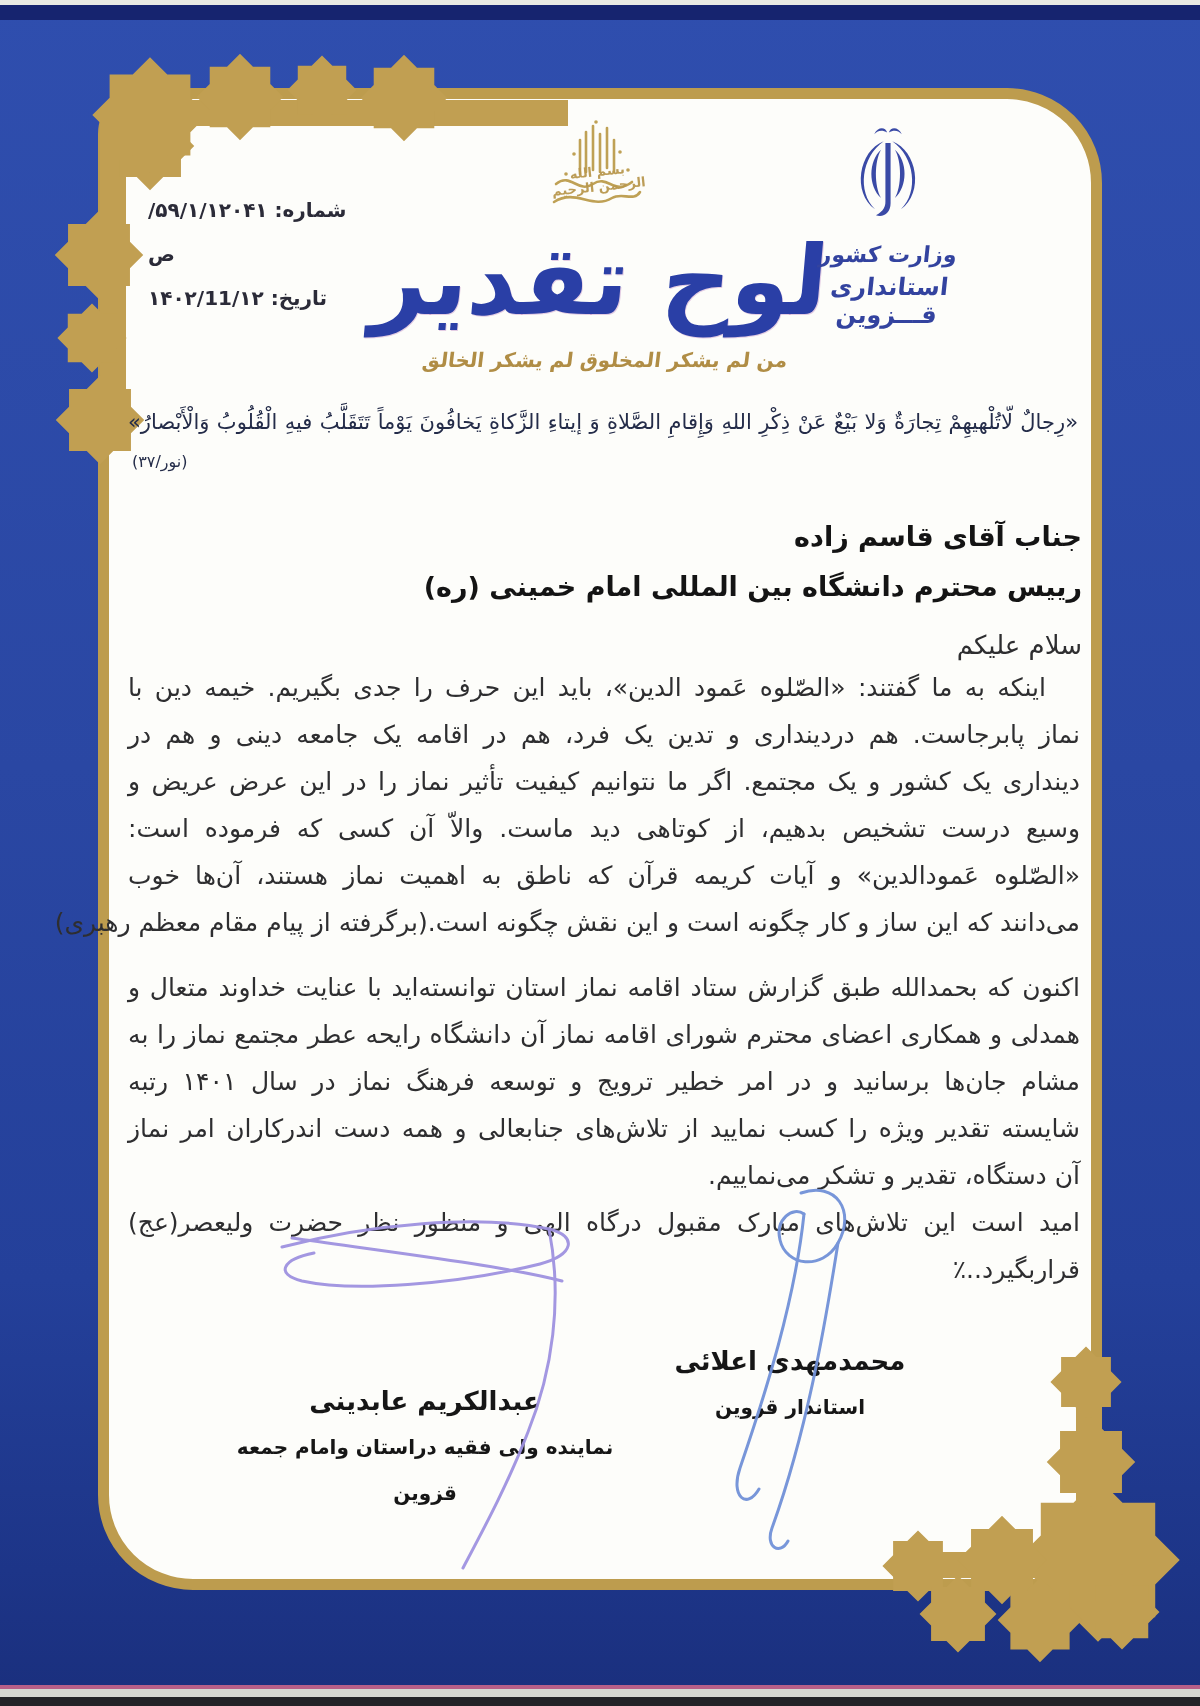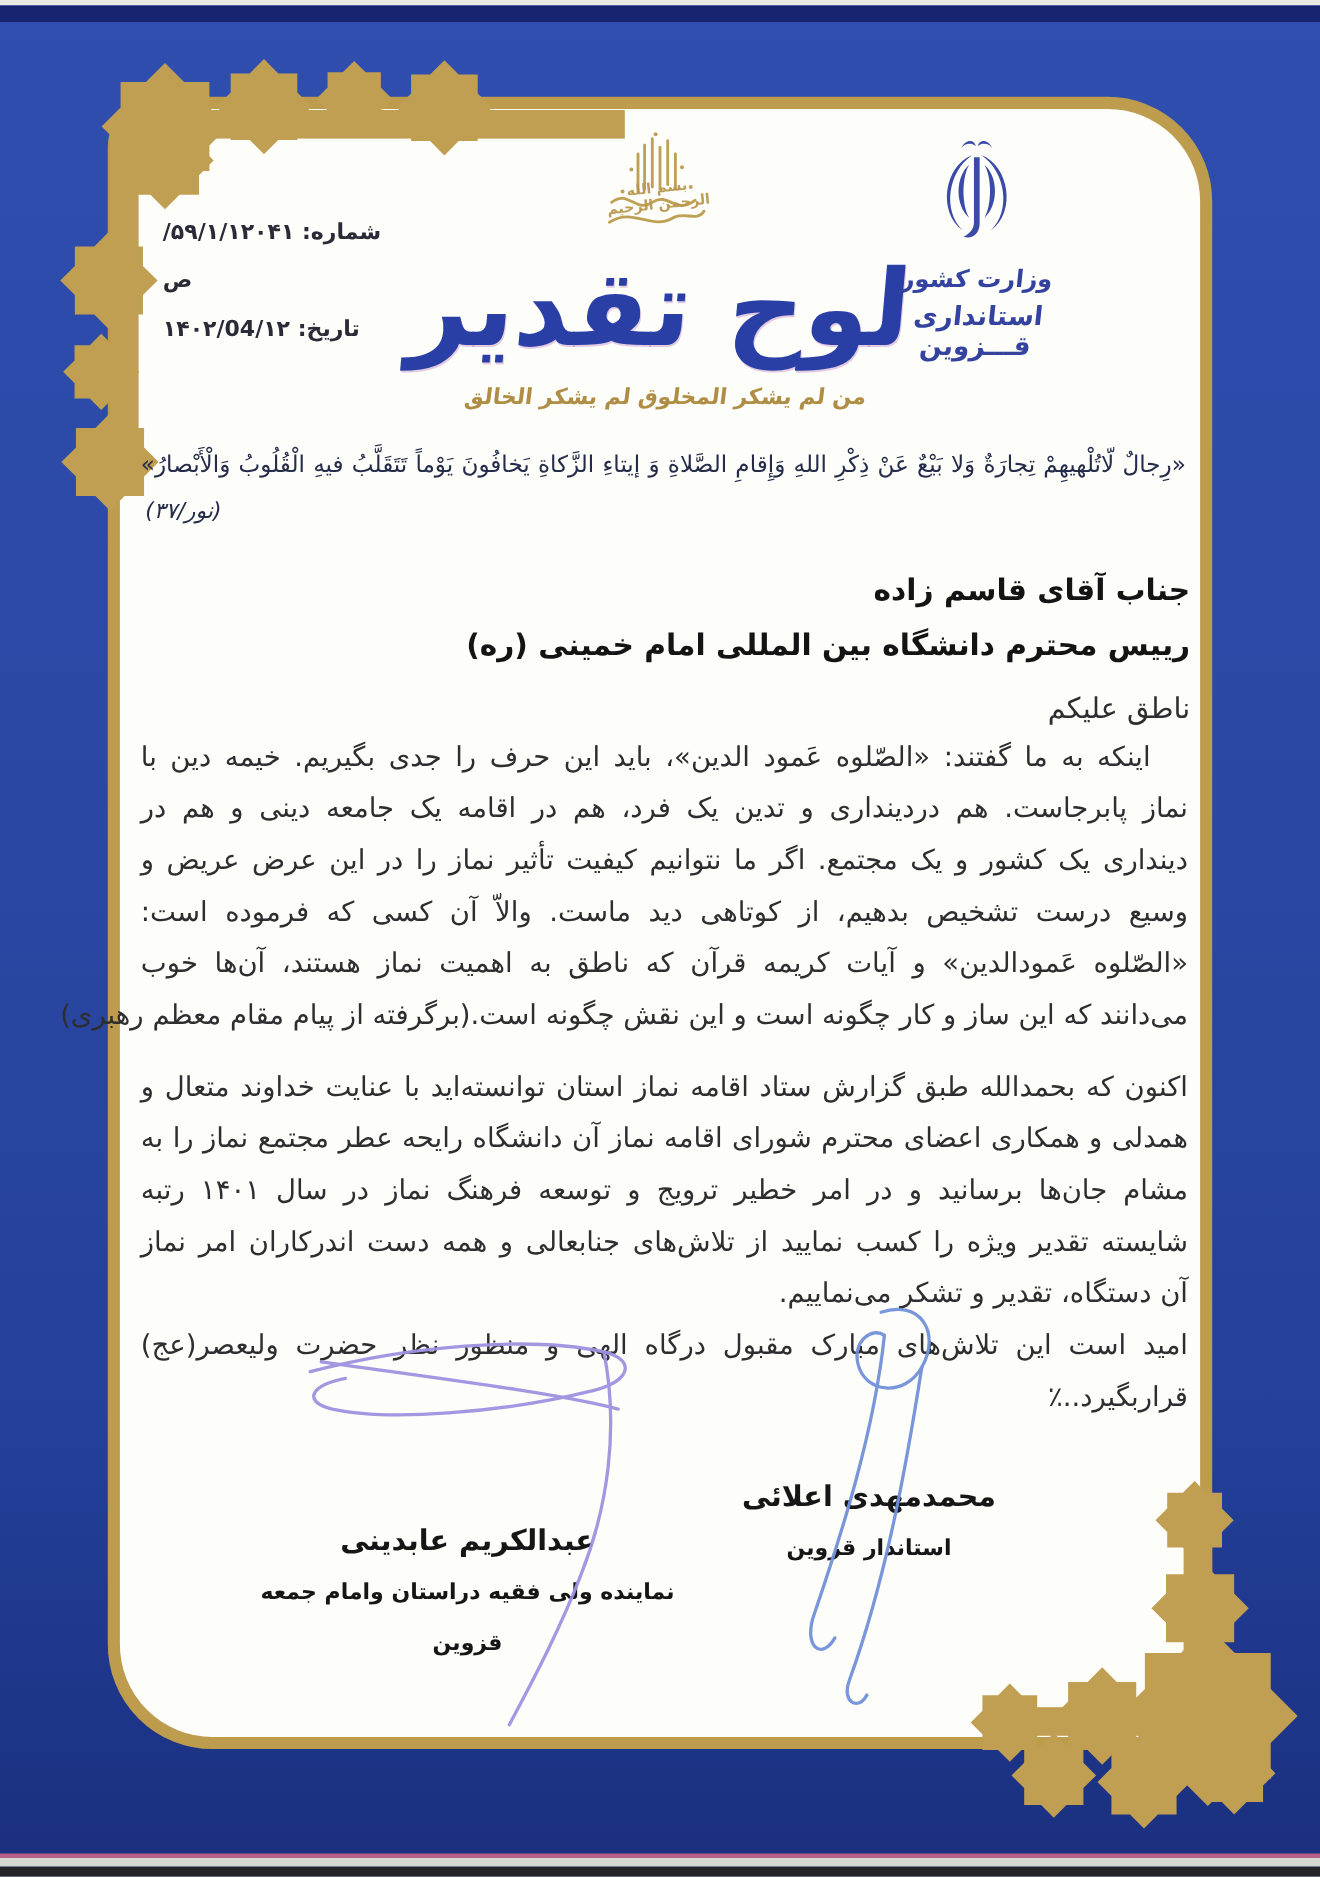--- a/index.html
+++ b/index.html
@@ -54,21 +54,21 @@
         color:#b9984f;font-size:13px;font-weight:bold;line-height:15px;padding:0 14px;
         transform:rotate(-6deg);opacity:.95;}
 
   .title{left:300px;top:222px;width:600px;height:122px;z-index:4;text-align:center;
          font-size:96px;font-weight:bold;color:#2a3fa6;line-height:118px;
          transform:skewX(-5deg);text-shadow:1px 1px 0 rgba(150,60,160,.25);}
   .subtitle{left:370px;top:348px;width:470px;z-index:4;text-align:center;direction:rtl;
          font-size:20px;font-weight:bold;color:#b08d45;transform:skewX(-7deg);}
 
   .verse{left:128px;top:402px;width:950px;z-index:4;font-size:21px;color:#242c49;}
-  .citation{left:132px;top:452px;z-index:4;font-size:20px;color:#242c49;direction:rtl;font-style:italic;}
+  .citation{left:132px;top:452px;z-index:4;font-size:16px;color:#242c49;direction:rtl;}
 
   .recipient{left:130px;top:512px;width:952px;z-index:4;direction:rtl;
              font-weight:bold;color:#141414;font-size:27px;line-height:50px;}
   .salutation{left:130px;top:630px;width:952px;z-index:4;direction:rtl;text-align:right;
              font-size:26px;color:#2e2e30;}
 
   .para1{left:128px;top:664px;width:952px;z-index:4;}
   .para2{left:128px;top:964px;width:952px;z-index:4;}
 
   .sigblock{z-index:4;text-align:center;font-weight:bold;color:#161616;}
@@ -116,21 +116,21 @@
     </g>
   </svg>
 
   <div class="abs meta">
     <div>
       <span>شماره:</span>
       <span class="val">۵۹/۱/۱۲۰۴۱/ص</span>
     </div>
     <div>
       <span>تاریخ:</span>
-      <span class="val">۱۴۰۲/04/۱۲</span>
+      <span class="val">۱۴۰۲/11/۱۲</span>
     </div>
   </div>
 
   <div class="abs seal">
     <svg width="124" height="128" viewBox="0 0 124 128">
       <g stroke="#bfa155" stroke-width="2.6" fill="none" stroke-linecap="round">
         <path d="M50,18 V58"></path>
           <path d="M57,12 V56"></path>
           <path d="M64,20 V58"></path>
         <path d="M71,14 V54"></path>
@@ -170,21 +170,21 @@
   </div>
 
   <div class="abs verse jline" style="height:40px;line-height:40px;font-size:21px;">«رِجالٌ لّاتُلْهیهِمْ تِجارَةٌ وَلا بَیْعٌ عَنْ ذِکْرِ اللهِ وَإِقامِ الصَّلاةِ وَ إیتاءِ الزَّکاةِ یَخافُونَ یَوْماً تَتَقَلَّبُ فیهِ الْقُلُوبُ وَالْأَبْصارُ»</div>
   <div class="abs citation">(نور/۳۷)</div>
 
   <div class="abs recipient">
     <div>جناب آقای قاسم زاده</div>
     <div>رییس محترم دانشگاه بین المللی امام خمینی (ره)</div>
   </div>
 
-  <div class="abs salutation">ناطق علیکم</div>
+  <div class="abs salutation">سلام علیکم</div>
 
   <div class="abs para1">
     <div class="jline indent">اینکه به ما گفتند: «الصّلوه عَمود الدین»، باید این حرف را جدی بگیریم. خیمه دین با</div>
     <div class="jline">نماز پابرجاست. هم دردینداری و تدین یک فرد، هم در اقامه یک جامعه دینی و هم در</div>
     <div class="jline">دینداری یک کشور و یک مجتمع. اگر ما نتوانیم کیفیت تأثیر نماز را در این عرض عریض و</div>
     <div class="jline">وسیع درست تشخیص بدهیم، از کوتاهی دید ماست. والاّ آن کسی که فرموده است:</div>
     <div class="jline">«الصّلوه عَمودالدین» و آیات کریمه قرآن که ناطق به اهمیت نماز هستند، آن‌ها خوب</div>
     <div class="jline">می‌دانند که این ساز و کار چگونه است و این نقش چگونه است.(برگرفته از پیام مقام معظم رهبری)</div>
   </div>
 

